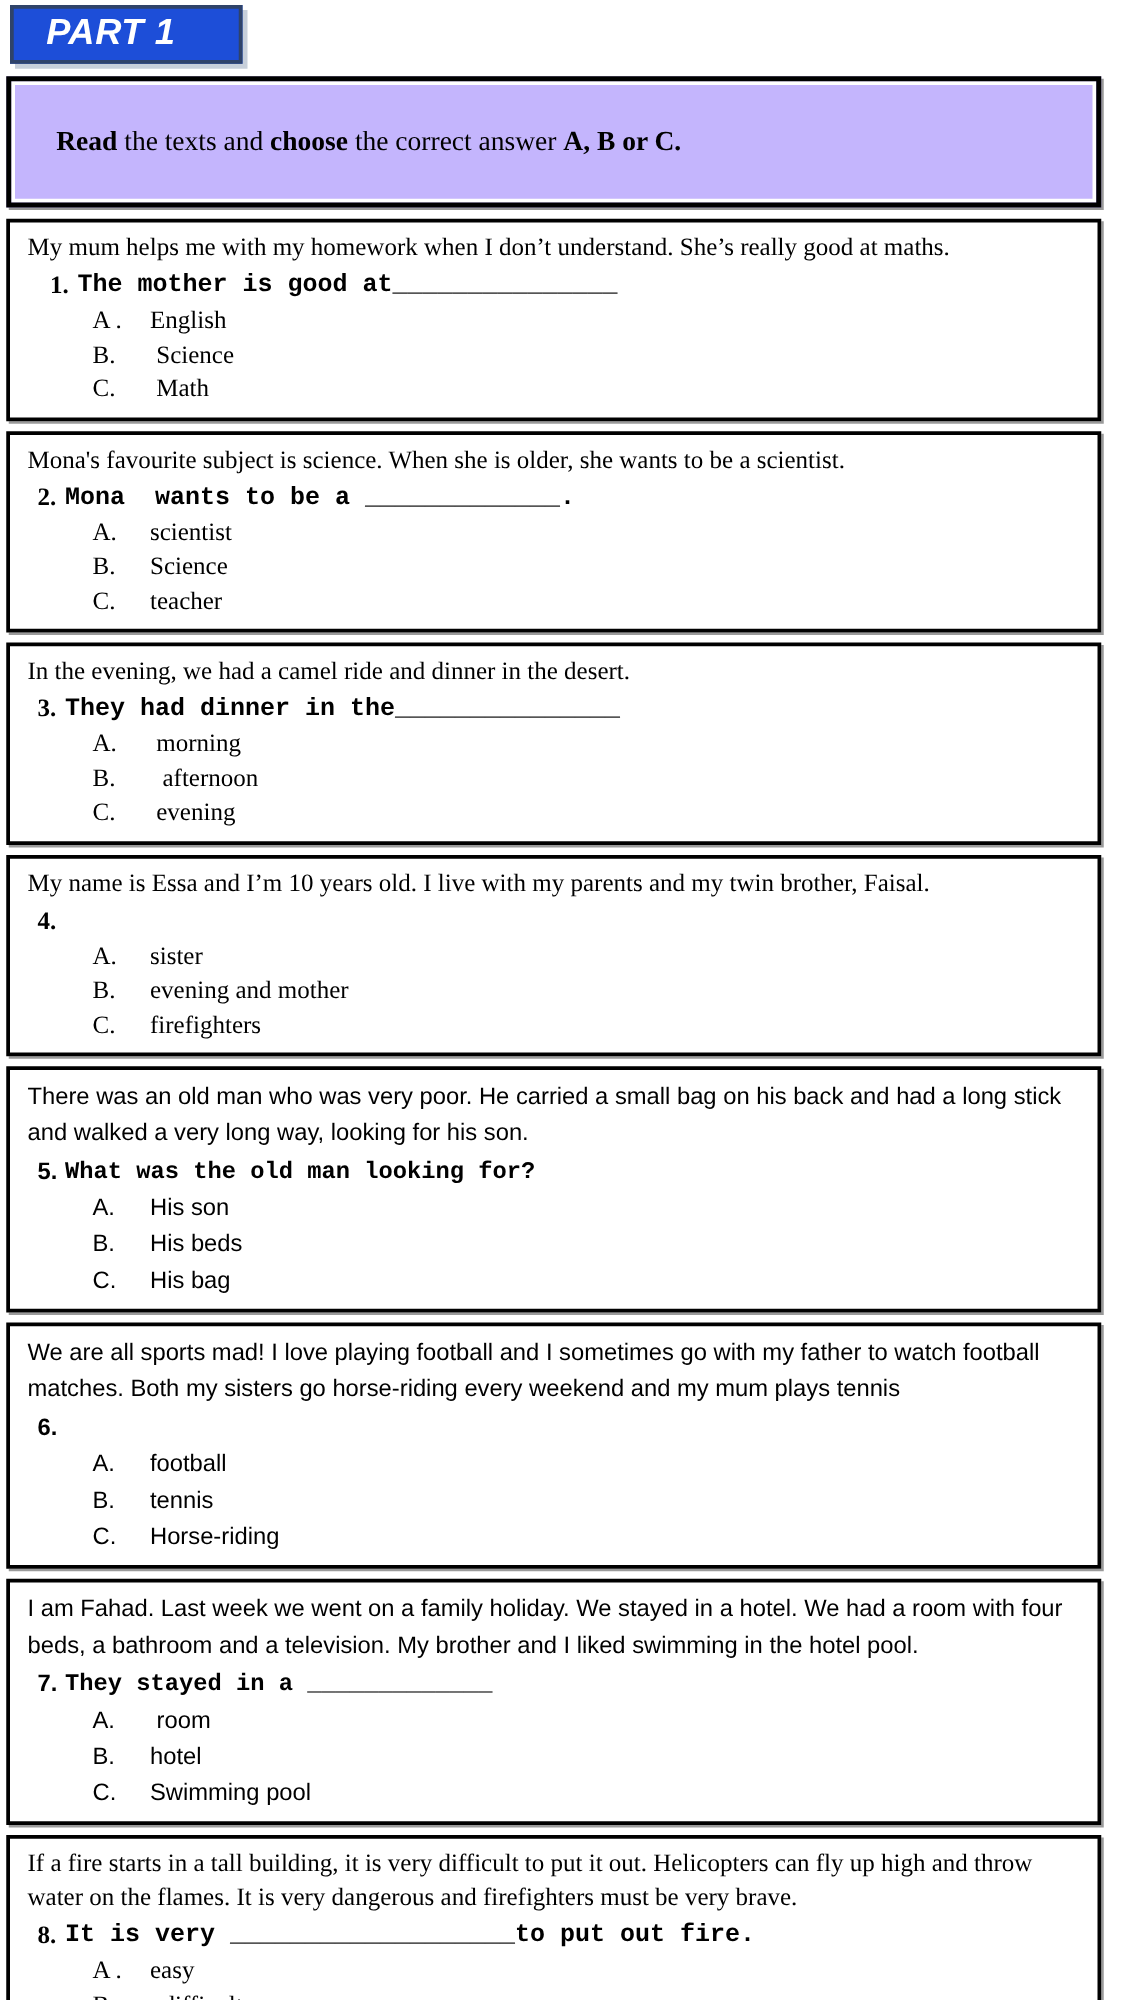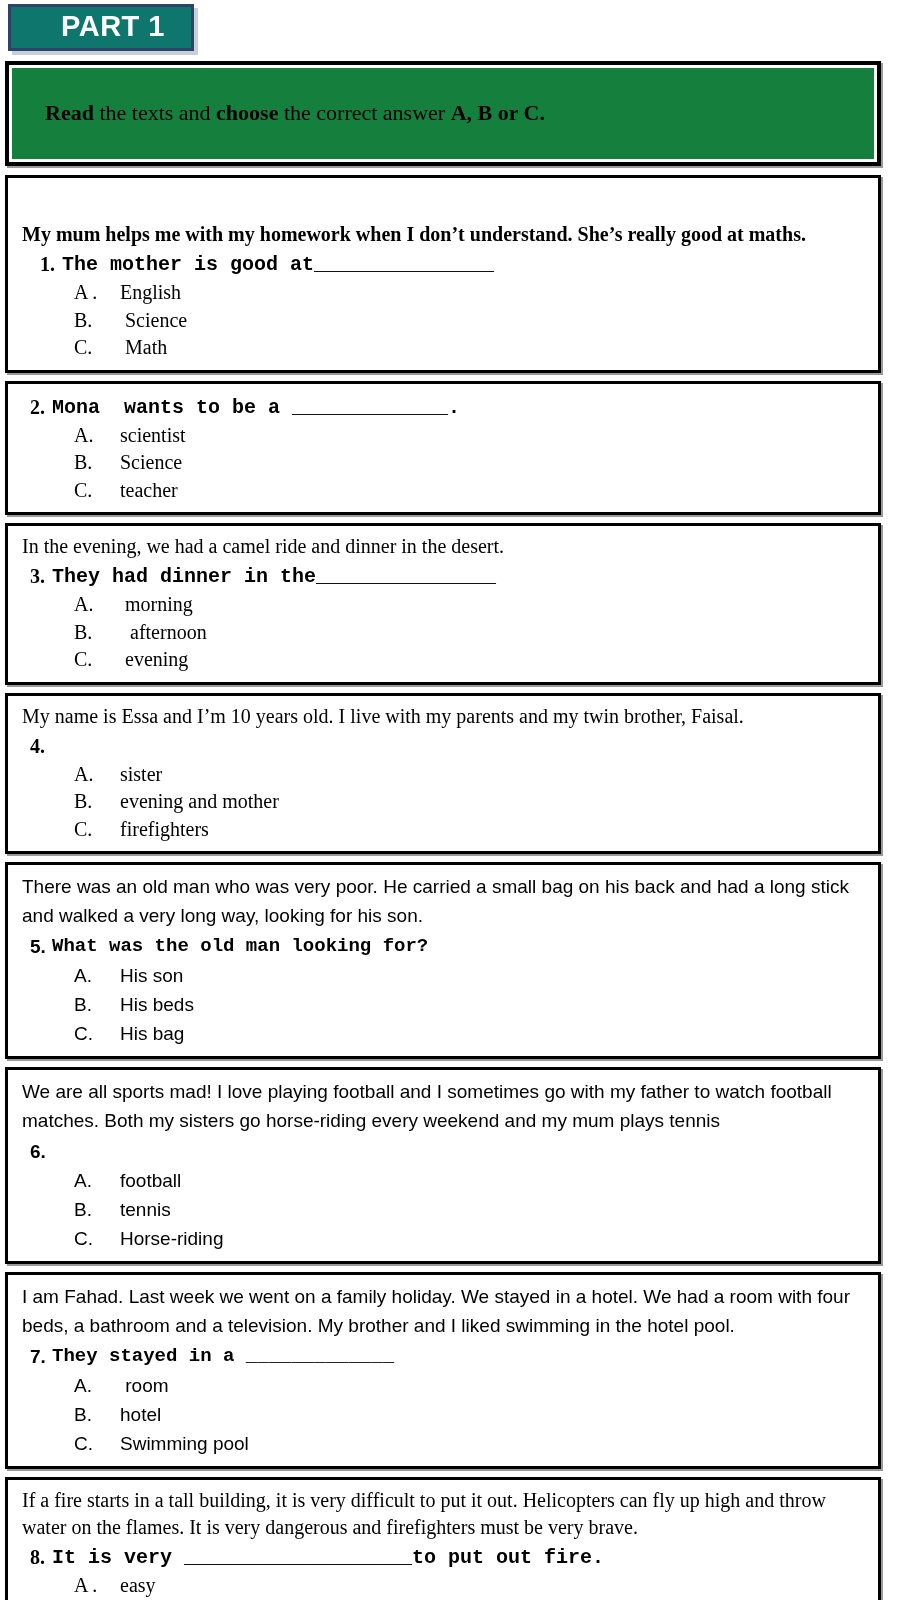--- a/index.html
+++ b/index.html
@@ -3,59 +3,60 @@
 <meta charset="utf-8">
 <style>
   * { margin: 0; padding: 0; box-sizing: border-box; }
   html, body { width: 900px; height: 1600px; background: #ffffff; overflow: hidden; }
   body { padding: 4px 6px 0 5px; font-family: "Liberation Serif", serif; color: #000; }
 
   
   .part-header {
     display: inline-block;
     min-width: 186px;
-    background: #0f766e;
+    background: #1d4ed8;
     border: 3px solid #2f4369;
     box-shadow: 4px 4px 0 #c7cfda;
     color: #fff;
     font-family: "Liberation Sans", sans-serif;
     font-weight: bold;
     font-size: 29px;
-    text-align: right;
+    text-align: left;
     padding: 3px 26px 5px 26px;
     margin-left: 3px;
     margin-bottom: 10px;
     letter-spacing: 0.5px;
+    font-style: italic;
   }
 
   
   .instruction-box {
     width: 876px;
     border: 4px solid #000;
-    background: #15803d;
+    background: #c4b5fd;
     box-shadow: inset 0 0 0 3px #ffffff, 2px 2px 0 #9a9a9a;
     padding: 9px 12px 10px 14px;
     font-size: 22px;
     white-space: pre-wrap;
     margin-bottom: 9px;
   }
   .instruction-box .b { font-weight: bold; }
 
   
   .qbox {
     width: 876px;
     border: 3px solid #000;
     box-shadow: 2px 2px 0 #9a9a9a;
     background: #fff;
     padding: 7px 14px 8px 14px;
     margin-bottom: 8px;
   }
   .qbox.serif { font-family: "Liberation Serif", serif; font-size: 20px; line-height: 27px; }
   .qbox.sans  { font-family: "Liberation Sans", sans-serif; font-size: 19px; line-height: 29px; }
-  .qbox.passage-bold .passage { font-weight: bold; margin-top: 36px; }
+  .qbox.passage-bold .passage { font-weight: normal; }
 
   .passage { white-space: pre-wrap; }
 
   .qline {
     display: flex;
     font-weight: bold;
     margin-top: 2px;
     line-height: 29px;
   }
   .qbox.serif .qline { font-size: 20px; }
@@ -96,20 +97,21 @@
         <div class="opt">
           <span class="letter">B.</span>
           <span class="otext"> Science</span>
         </div>
         <div class="opt">
           <span class="letter">C.</span>
           <span class="otext"> Math</span>
         </div>
       </div>
       <div class="qbox serif">
+        <div class="passage">Mona's favourite subject is science. When she is older, she wants to be a scientist.</div>
         <div class="qline">
           <span class="qnum">2.</span>
           <span class="qtext">Mona  wants to be a _____________.</span>
         </div>
         <div class="opt">
           <span class="letter">A.</span>
           <span class="otext">scientist</span>
         </div>
         <div class="opt">
           <span class="letter">B.</span>

